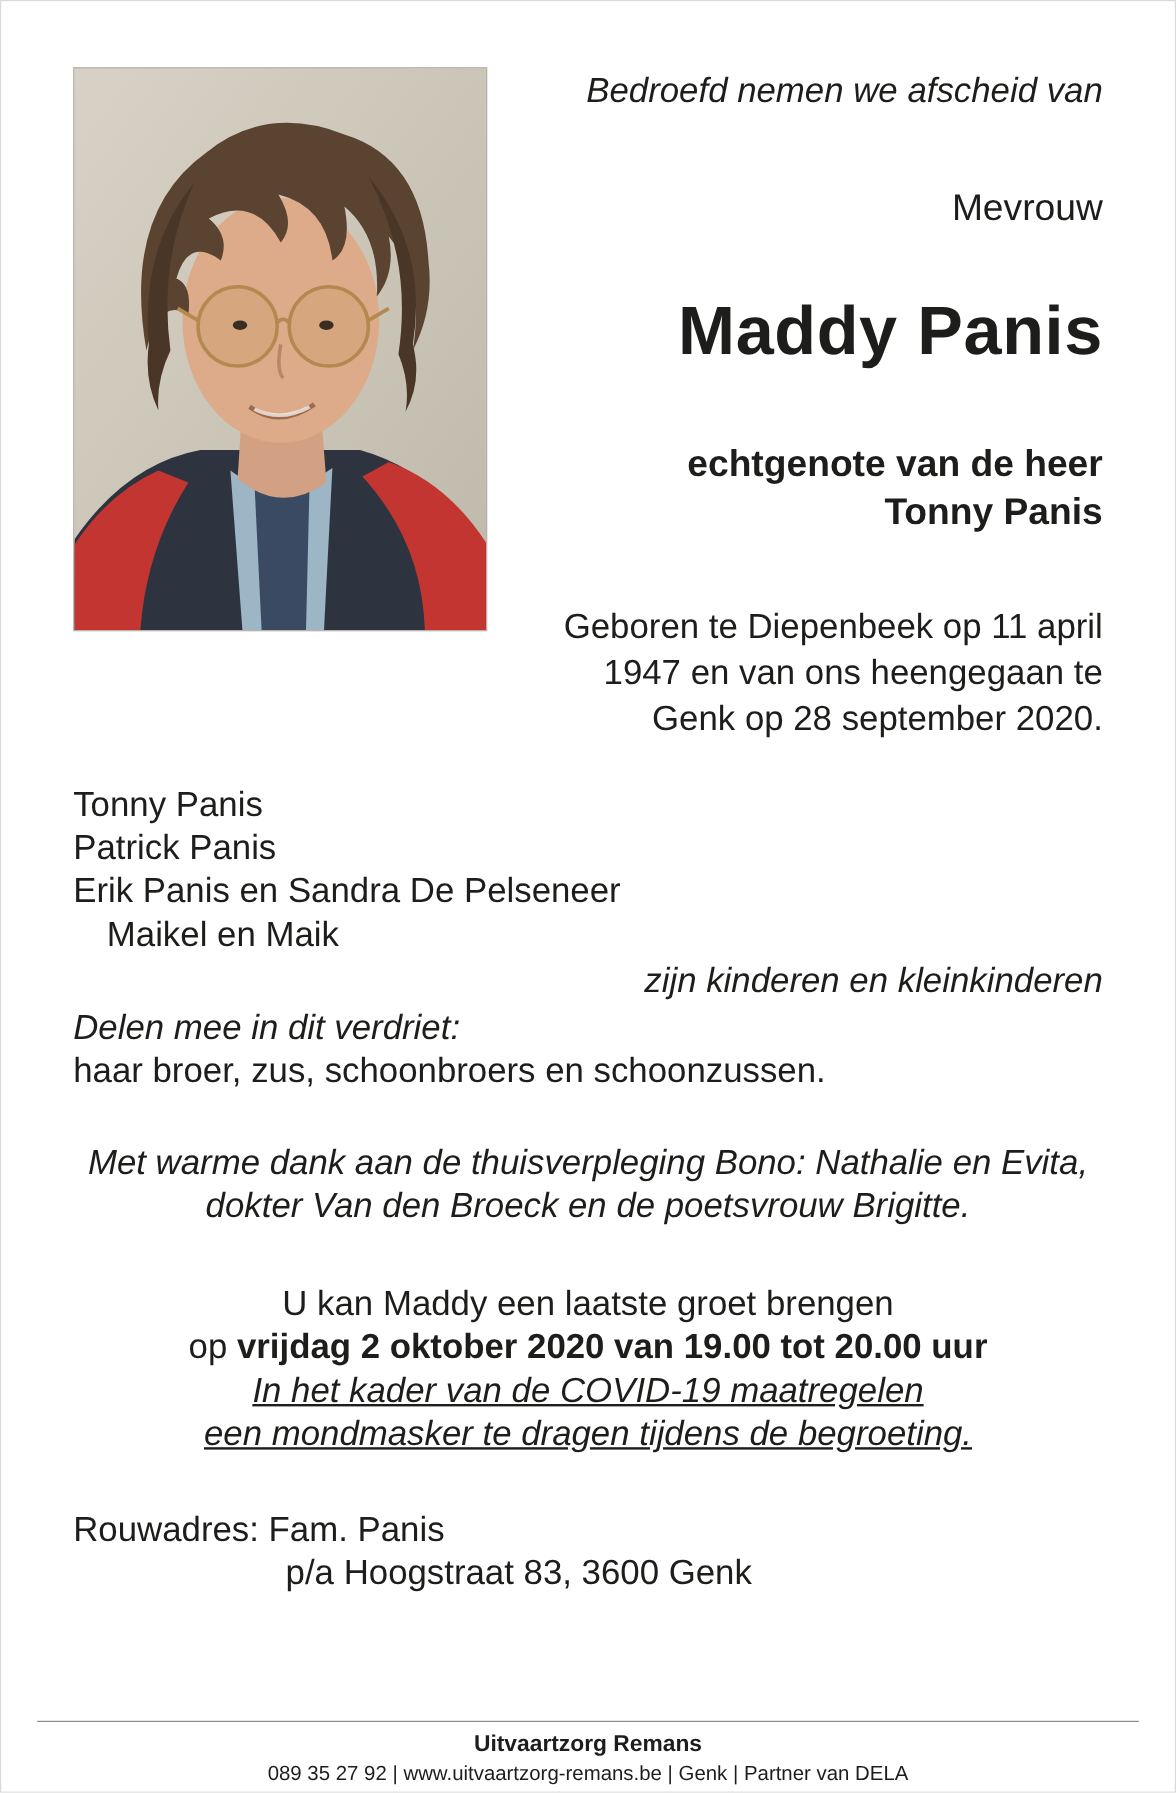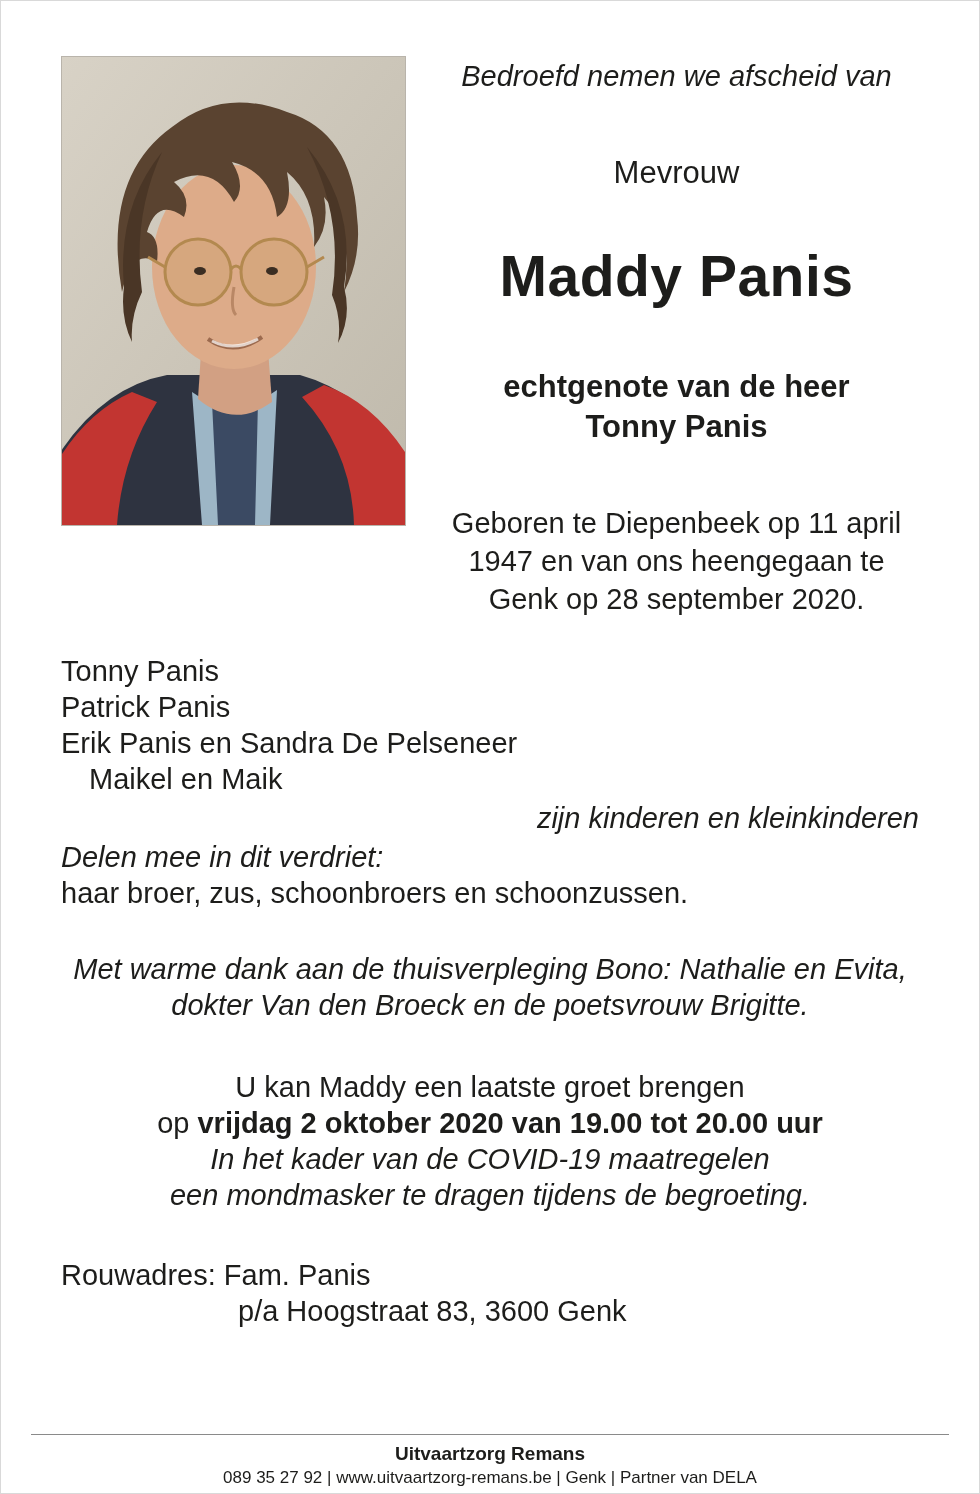--- a/index.html
+++ b/index.html
@@ -31,21 +31,21 @@
     flex: 0 0 345px;
     border: 1px solid #b9b4ab;
     box-sizing: border-box;
     overflow: hidden;
     background: #cfc8bc;
   }
   .photo-wrap svg { display: block; }
   .head-text {
     flex: 1;
     padding-left: 28px;
-    text-align: center;
+    text-align: right;
     padding-top: 2px;
   }
   .intro-line {
     font-style: italic;
     font-size: 29px;
     margin: 2px 0 0 0;
   }
   .salutation {
     font-size: 31px;
     margin: 62px 0 0 0;
@@ -84,21 +84,21 @@
   .thanks {
     margin-top: 40px;
     text-align: center;
     font-style: italic;
   }
   .visitation {
     margin-top: 46px;
     text-align: center;
   }
   .visitation .bold { font-weight: 700; }
-  .covid { font-style: italic; }
+  .covid { font-style: italic; text-decoration: underline; }
 
   .mourning-address { margin-top: 44px; }
   .mourning-address .addr2 { padding-left: 177px; }
 
   
   .footer {
     position: absolute;
     left: 30px;
     right: 30px;
     bottom: 5px;

